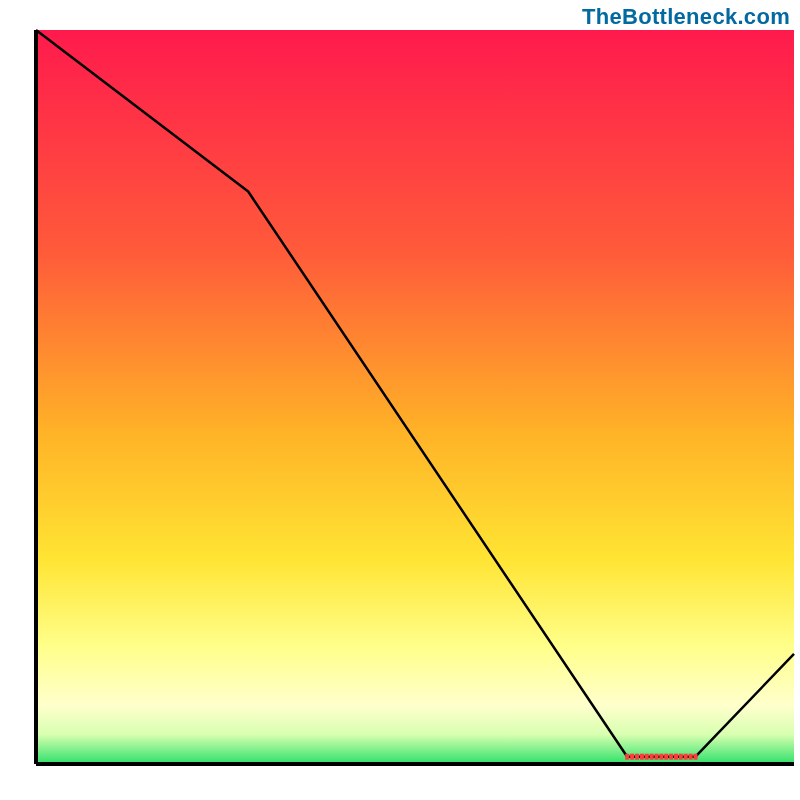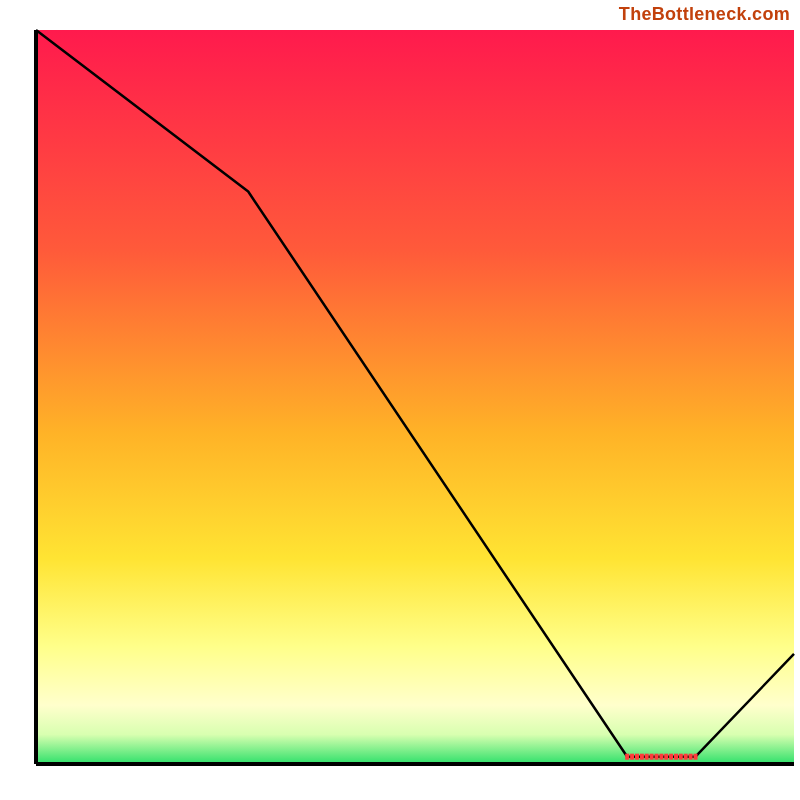--- a/index.html
+++ b/index.html
@@ -12,23 +12,23 @@
   }
   .wrap {
     position: relative;
     width: 800px;
     height: 800px;
   }
   .watermark {
     position: absolute;
     top: 4px;
     right: 10px;
-    font-size: 18px;
+    font-size: 22px;
     font-weight: bold;
-    color: #c2410c;
+    color: #0369a1;
     letter-spacing: 0.3px;
     z-index: 5;
   }
   svg {
     display: block;
   }
 </style>
 </head>
 <body>
 

